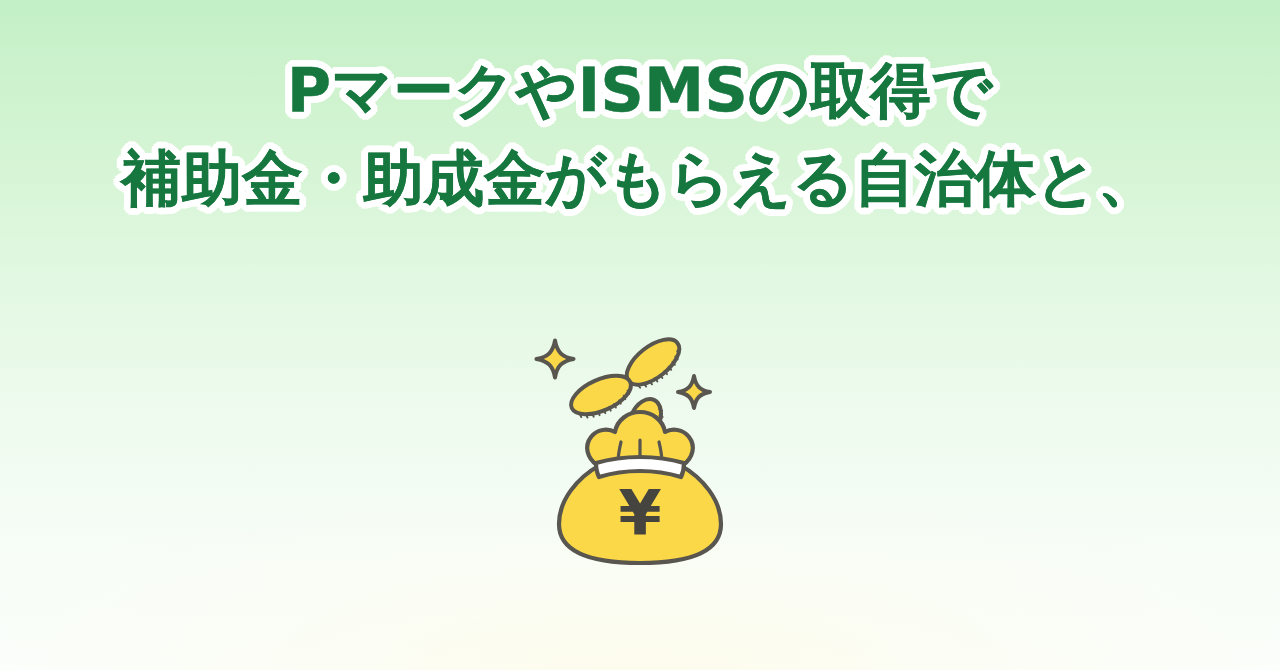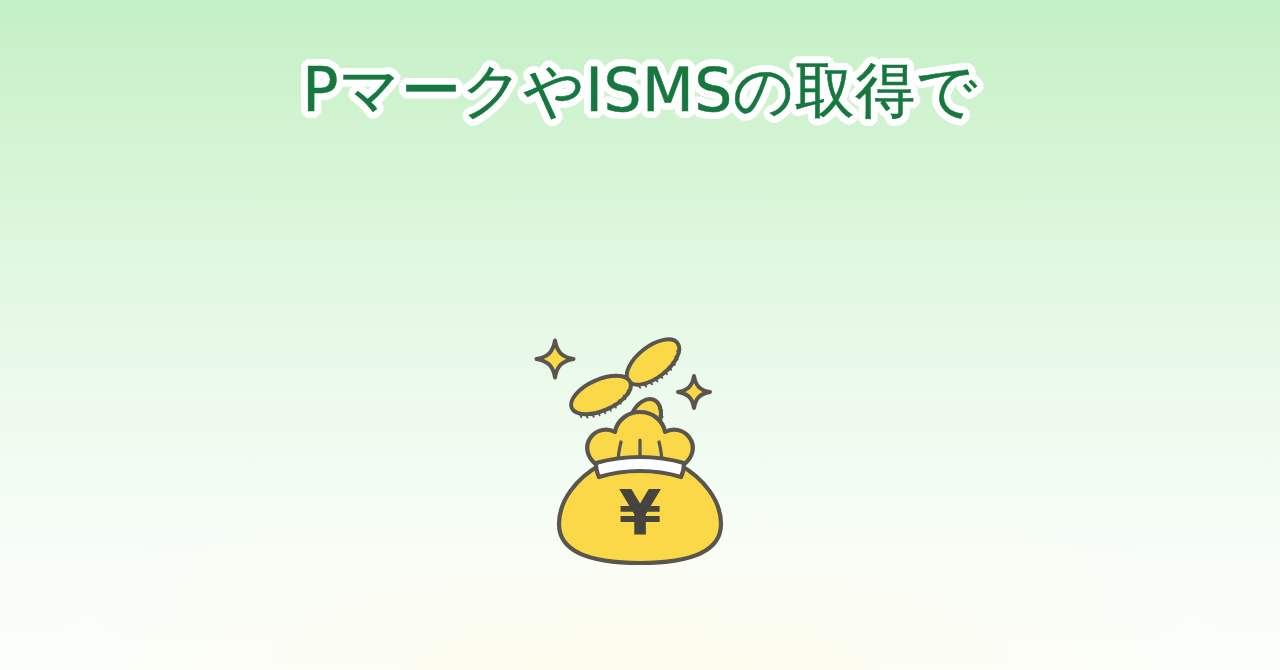--- a/index.html
+++ b/index.html
@@ -52,21 +52,21 @@
     top: 46px;
     left: 0;
     width: 1280px;
     text-align: center;
     z-index: 3;
   }
 
   .title-line {
     display: block;
     font-family: "DejaVu Sans", "Liberation Sans", sans-serif;
-    font-weight: normal;
+    font-weight: bold;
     font-size: 60px;
     line-height: 88px;
     letter-spacing: 0.5px;
     color: #16773f;
     white-space: nowrap;
     
     text-shadow:
       -7px 0 0 #ffffff,  7px 0 0 #ffffff,
       0 -7px 0 #ffffff,  0  7px 0 #ffffff,
       -5px -5px 0 #ffffff, 5px -5px 0 #ffffff,
@@ -97,20 +97,21 @@
     height: 240px;
   }
 </style>
 </head>
 <body>
 
 <div id="eyecatch">
 
   <div class="title-block">
     <span class="title-line">PマークやISMSの取得で</span>
+    <span class="title-line">補助金・助成金がもらえる自治体と、</span>
   </div>
 
   <div class="illustration">
     <svg viewBox="0 0 230 240" xmlns="http://www.w3.org/2000/svg">
 
       <defs>
 
         <g id="sparkle-shape">
           <path d="M0,-20 C2.2,-7.5 7.5,-2.2 20,0 C7.5,2.2 2.2,7.5 0,20
                    C-2.2,7.5 -7.5,2.2 -20,0 C-7.5,-2.2 -2.2,-7.5 0,-20 Z"></path>

